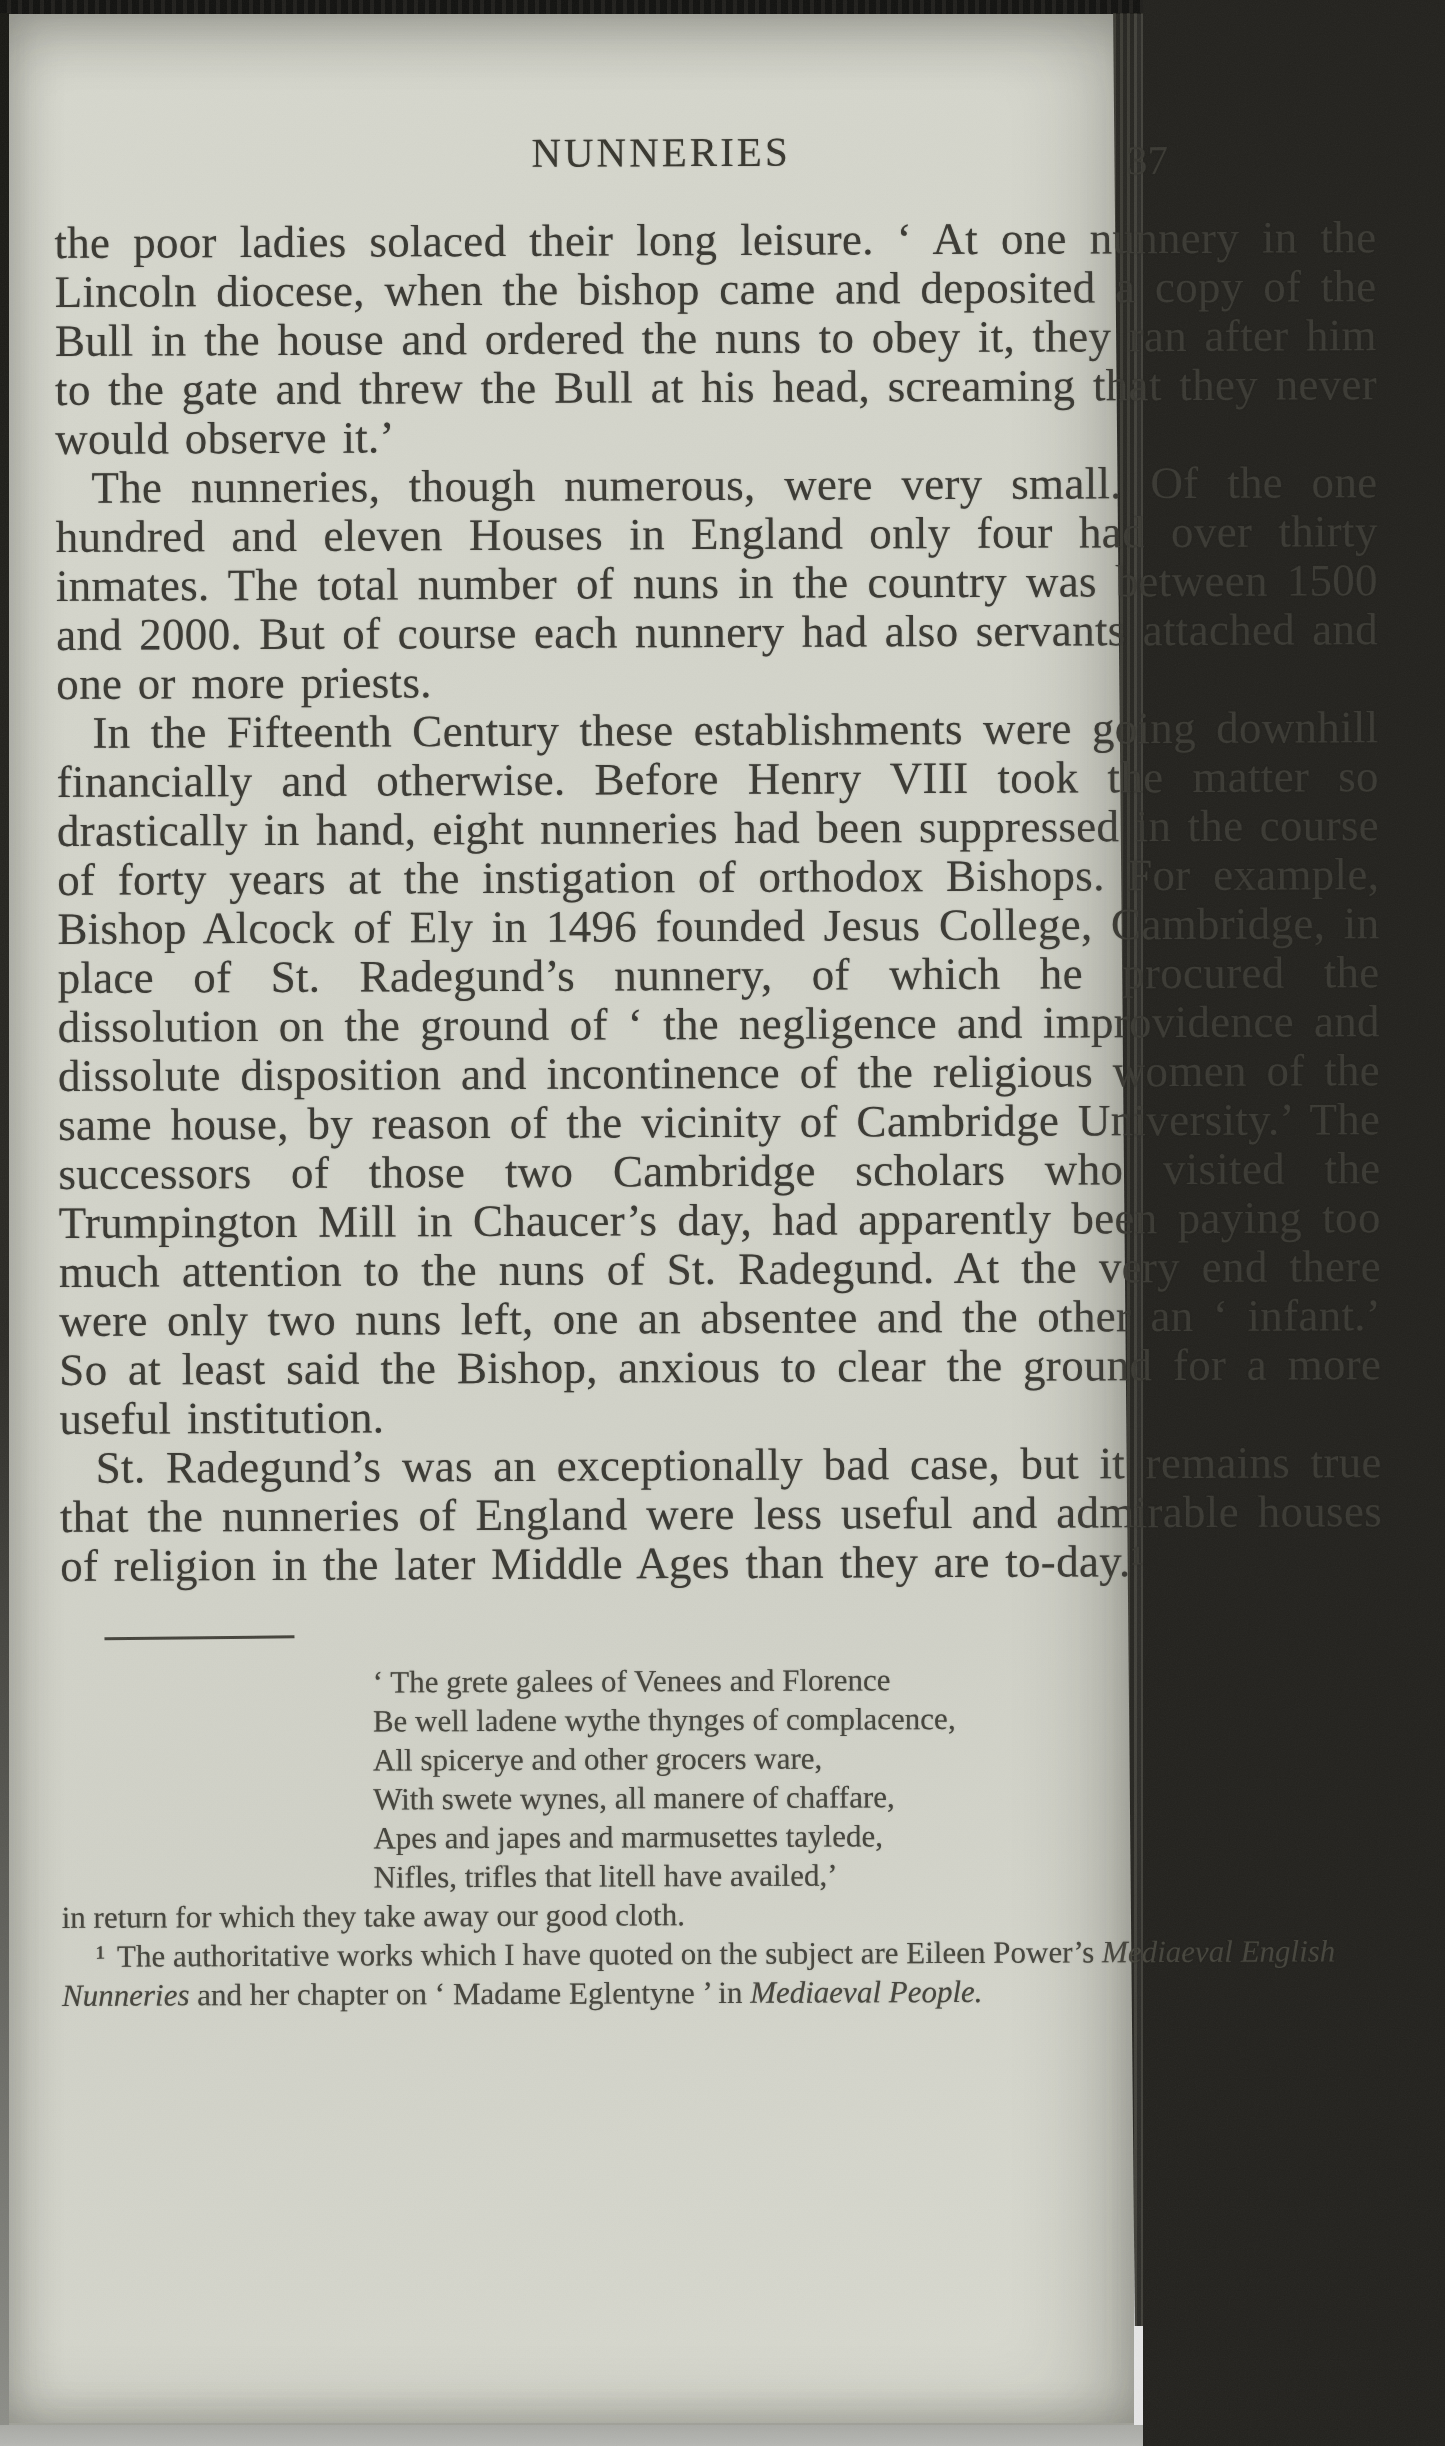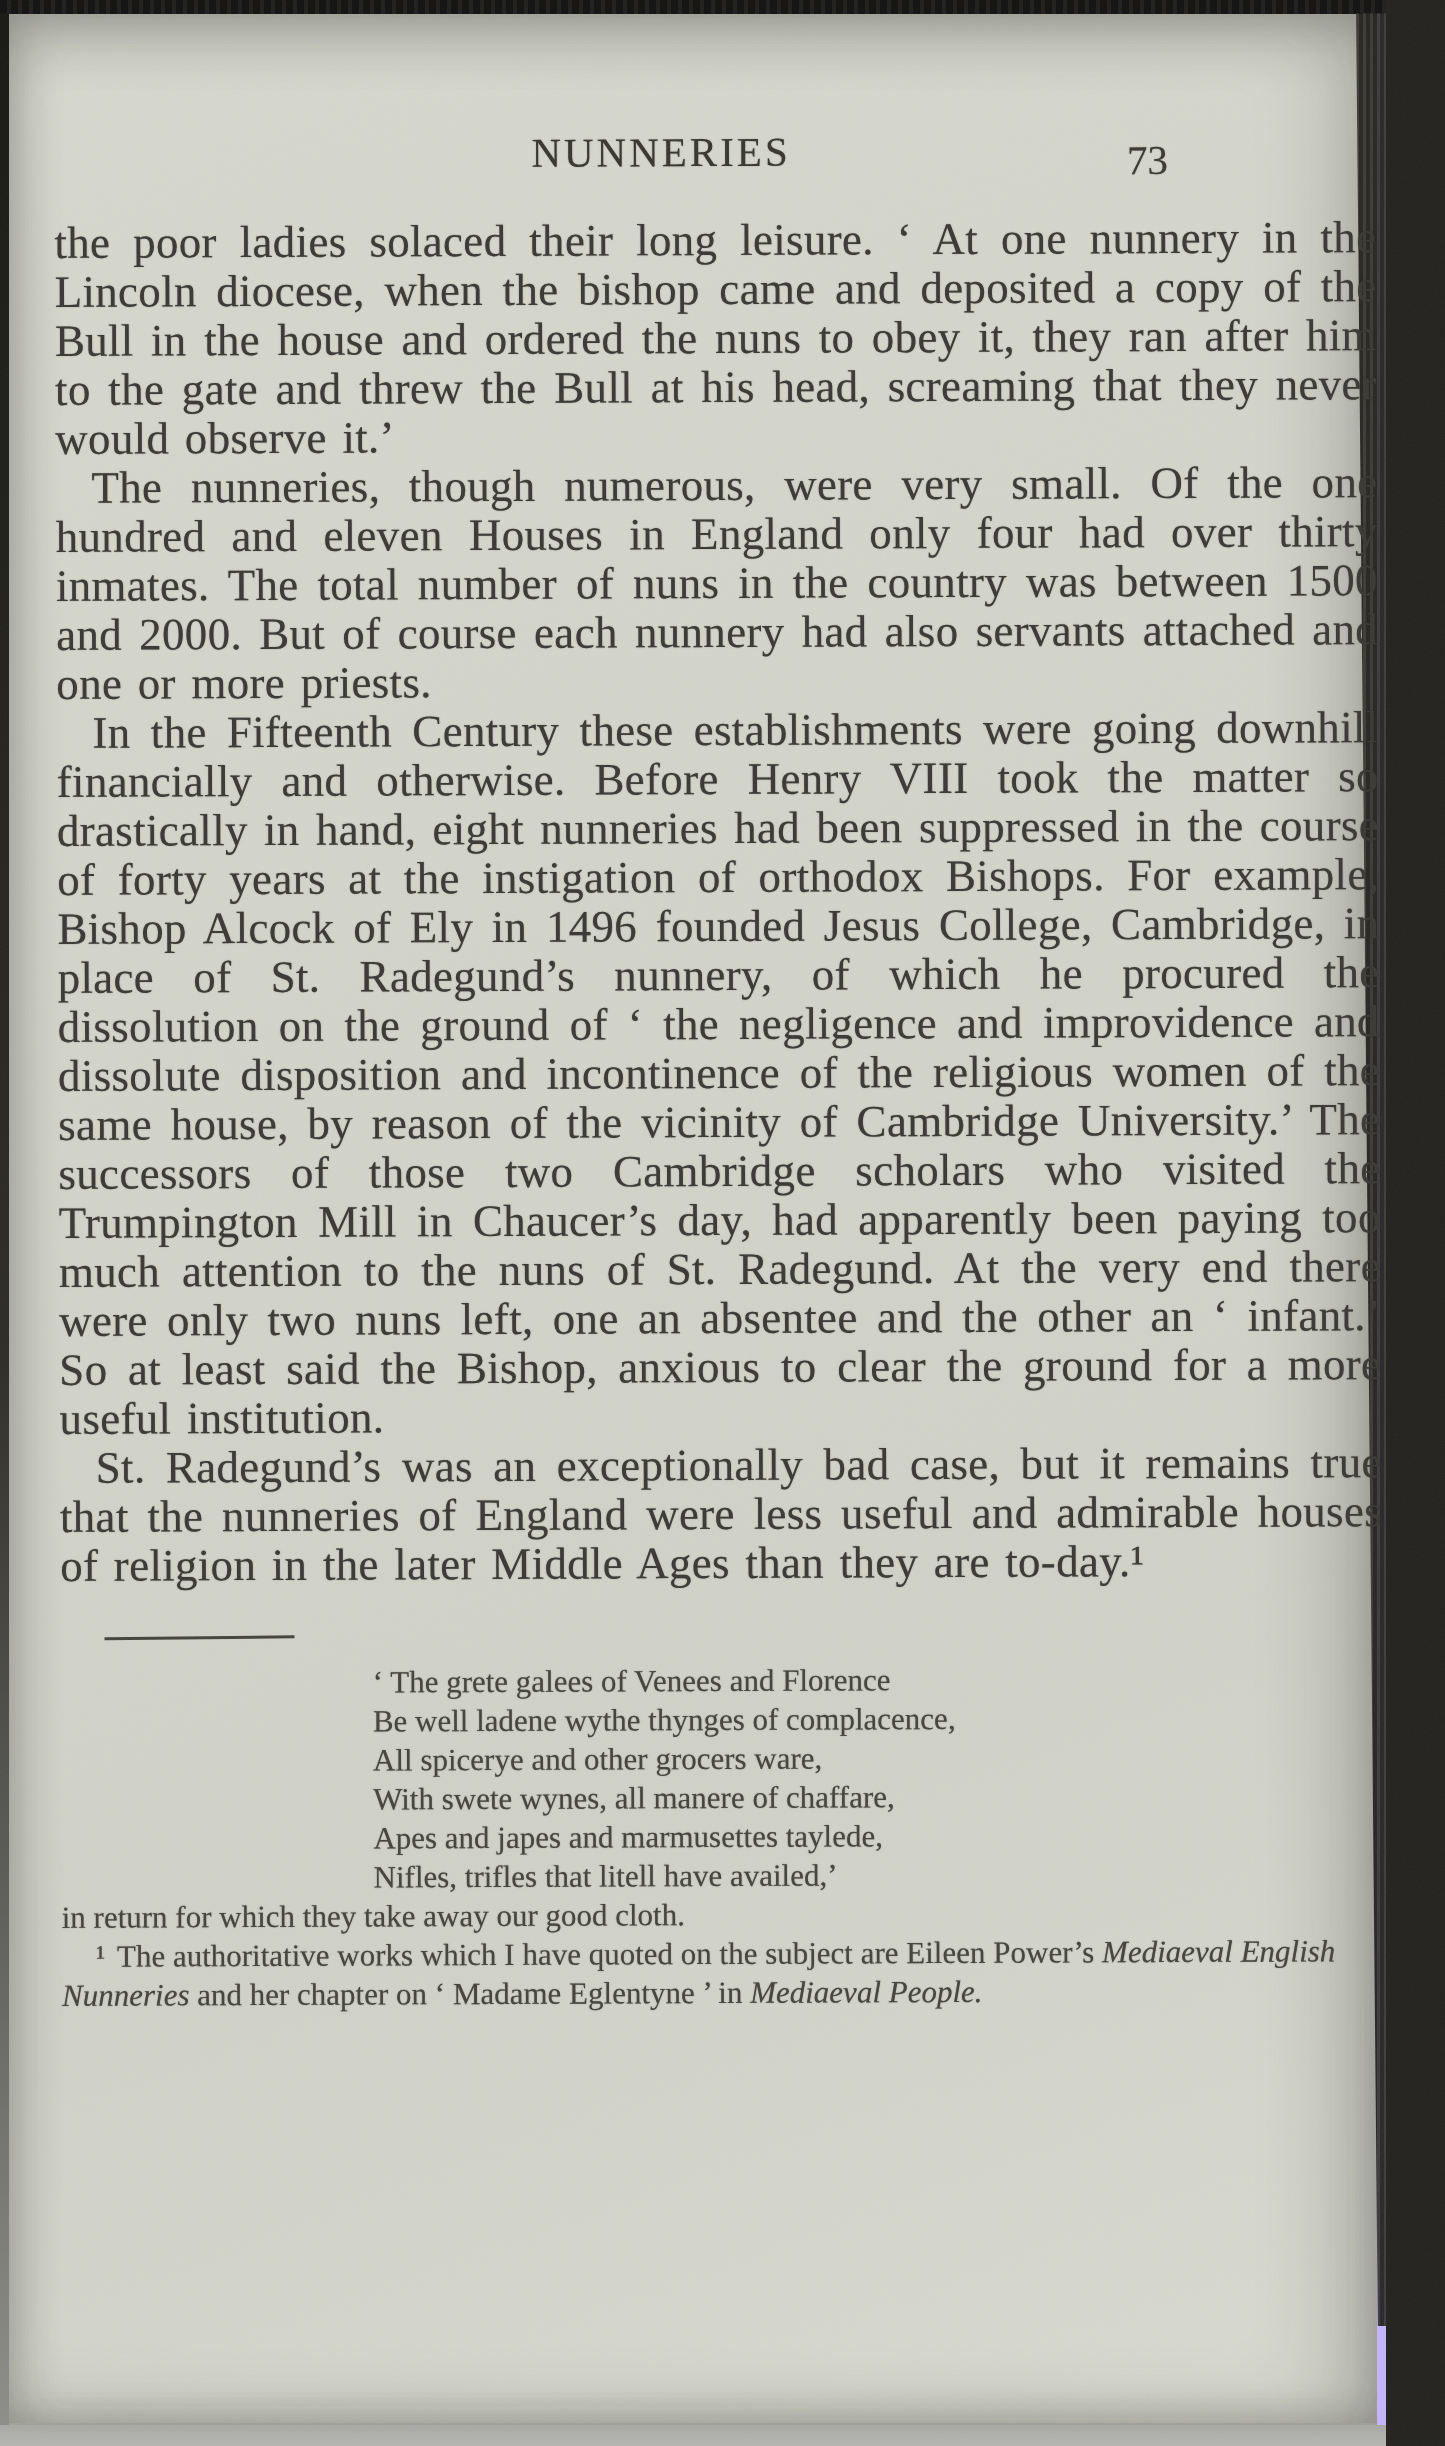--- a/index.html
+++ b/index.html
@@ -6,23 +6,23 @@
     margin: 0;
     padding: 0;
     width: 1445px;
     height: 2446px;
     background: #23221e;
     overflow: hidden;
     font-family: "Liberation Serif", "DejaVu Serif", serif;
   }
   .scan {
     position: relative;
-    width: 1386px;
+    width: 1143px;
     height: 2446px;
-    background: #c4b5fd;
+    background: #e5e5e5;
     text-decoration: underline;
   }
   
   .top-edge {
     position: absolute;
     top: 0; left: 0; right: 0;
     height: 14px;
     background: repeating-linear-gradient(90deg, #121210 0 7px, #201f1c 7px 11px);
   }
   
@@ -126,21 +126,21 @@
 <div class="scan">
   <div class="paper"></div>
   <div class="top-edge"></div>
   <div class="left-edge"></div>
   <div class="right-edge"></div>
   <div class="bottom-edge"></div>
 
   <div class="content">
     <div class="header">
       <div class="title">NUNNERIES</div>
-      <div class="page-num">73</div>
+      <div class="page-num">37</div>
     </div>
 
     <div class="body-text">
         <p class="body-para">the poor ladies solaced their long leisure.  ‘ At one nunnery in the Lincoln diocese, when the bishop came and deposited a copy of the Bull in the house and ordered the nuns to obey it, they ran after him to the gate and threw the Bull at his head, screaming that they never would observe it.’</p>
         <p class="body-para indent">The nunneries, though numerous, were very small.  Of the one hundred and eleven Houses in England only four had over thirty inmates.  The total number of nuns in the country was between 1500 and 2000.  But of course each nunnery had also servants attached and one or more priests.</p>
         <p class="body-para indent">In the Fifteenth Century these establishments were going downhill financially and otherwise.  Before Henry VIII took the matter so drastically in hand, eight nunneries had been suppressed in the course of forty years at the instigation of orthodox Bishops.  For example, Bishop Alcock of Ely in 1496 founded Jesus College, Cambridge, in place of St. Radegund’s nunnery, of which he procured the dissolution on the ground of ‘ the negligence and improvidence and dissolute disposition and incontinence of the religious women of the same house, by reason of the vicinity of Cambridge University.’  The successors of those two Cambridge scholars who visited the Trumpington Mill in Chaucer’s day, had apparently been paying too much attention to the nuns of St. Radegund.  At the very end there were only two nuns left, one an absentee and the other an ‘ infant.’  So at least said the Bishop, anxious to clear the ground for a more useful institution.</p>
         <p class="body-para indent">St. Radegund’s was an exceptionally bad case, but it remains true that the nunneries of England were less useful and admirable houses of religion in the later Middle Ages than they are to-day.¹</p>
       </div>
 
     <div class="footnote-divider"></div>

